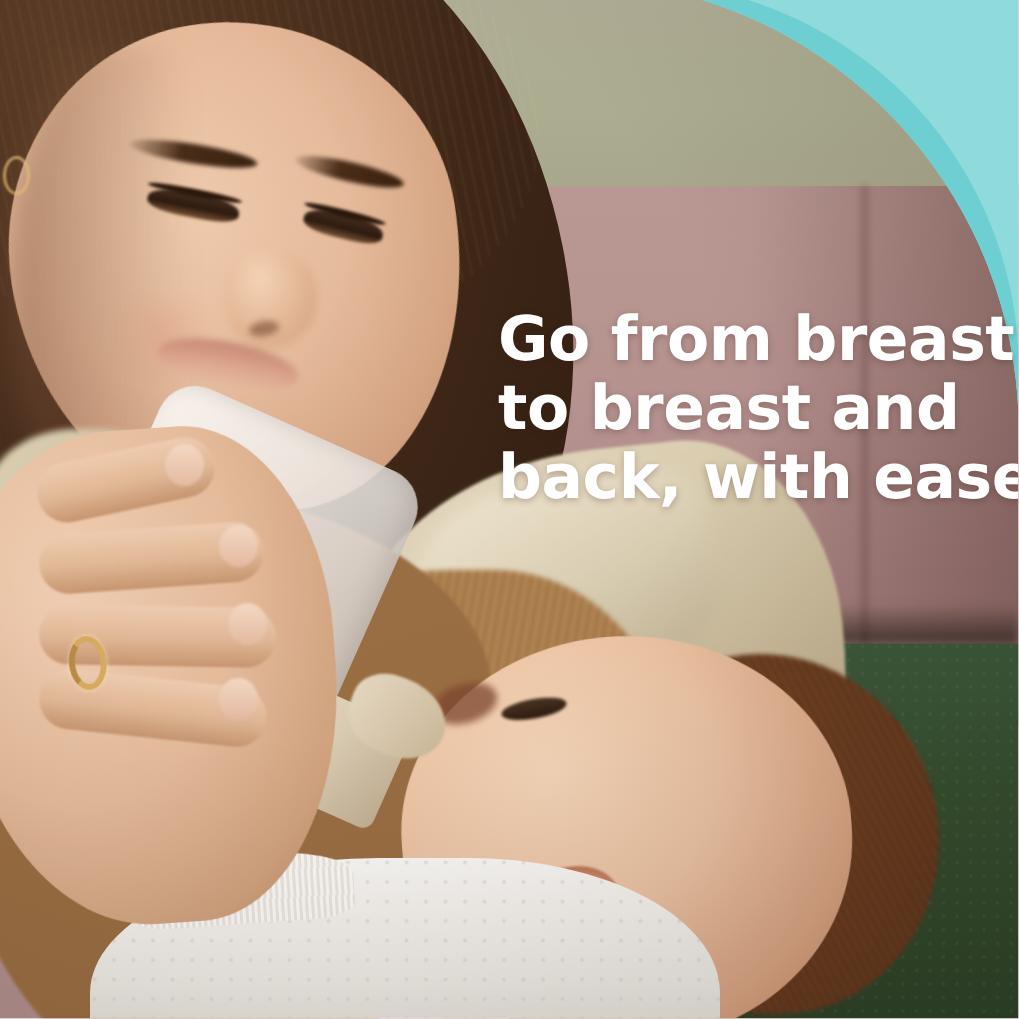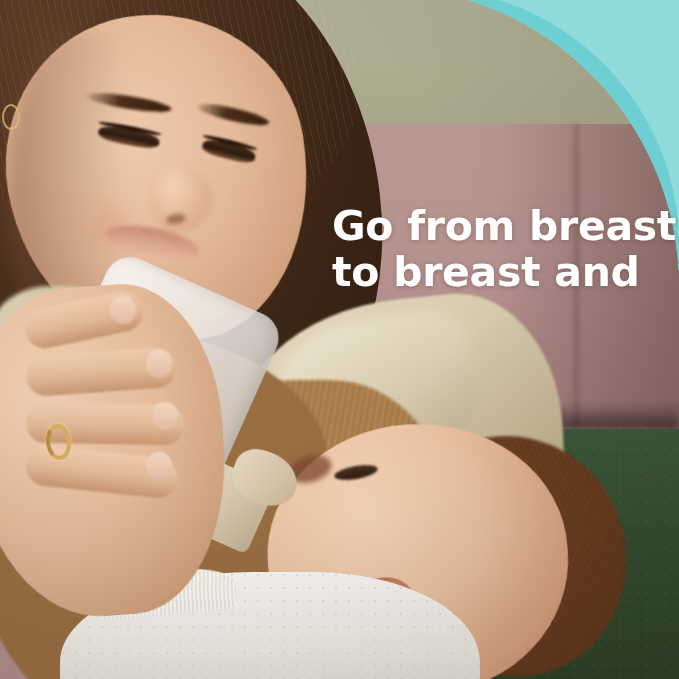--- a/index.html
+++ b/index.html
@@ -559,15 +559,16 @@
 
       <path d="M 300 -10 L 300 280 L 300 280 A 300 300 0 0 0 46 -10 Z" fill="#8fdbdb"></path>
 
       <path d="M 46 -10 A 300 300 0 0 1 300 280 L 300 238 A 258 258 0 0 0 74 -10 Z" fill="#6ecfd2"></path>
     </g>
   </svg>
 
   <div class="headline">
     <span class="hl-line">Go from breast</span>
     <span class="hl-line">to breast and</span>
+    <span class="hl-line">back, with ease</span>
   </div>
 
 </div>
 
 </body></html>

